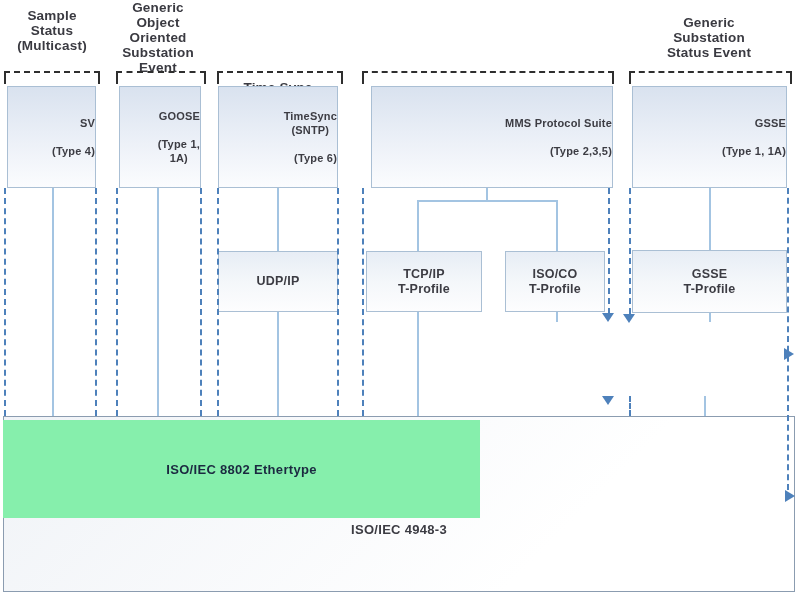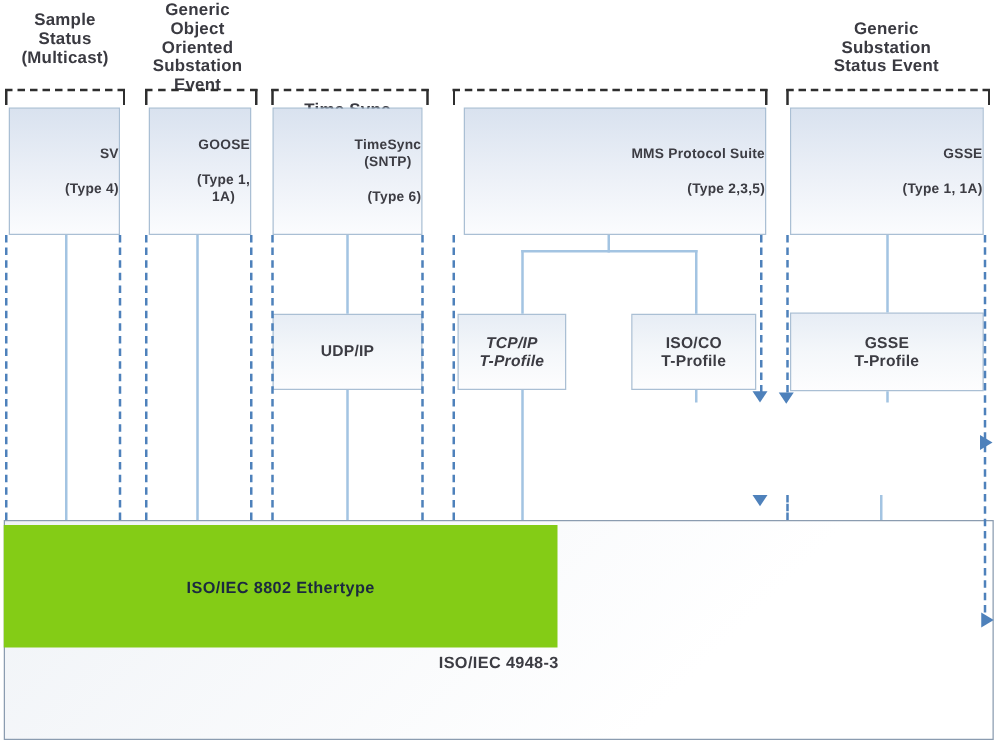--- a/index.html
+++ b/index.html
@@ -21,21 +21,21 @@
   .vd{position:absolute;width:0;border-left:2px dashed #4e81bb;z-index:5;}
   .vs{position:absolute;width:2px;background:#a3c4e2;z-index:4;}
   .hs{position:absolute;height:2px;background:#a3c4e2;z-index:4;}
   .ad{position:absolute;width:0;height:0;border-left:6px solid transparent;
       border-right:6px solid transparent;border-top:9px solid #4e81bb;z-index:6;}
   .ar{position:absolute;width:0;height:0;border-top:6px solid transparent;
       border-bottom:6px solid transparent;border-left:10px solid #4e81bb;z-index:6;}
   .mac{position:absolute;left:3px;top:416px;width:792px;height:176px;
       background:linear-gradient(135deg,#f0f3f7 0%,#ffffff 70%);border:1px solid #8b9cb0;
       box-sizing:border-box;z-index:1;}
-  .eth{position:absolute;left:3px;top:420px;width:443px;height:98px;background:#84cc16;
+  .eth{position:absolute;left:3px;top:420px;width:477px;height:98px;background:#86efac;
       display:flex;align-items:center;justify-content:center;font-size:13px;font-weight:700;
       letter-spacing:.3px;color:#1b2940;z-index:2;}
   .mactext{position:absolute;left:3px;top:522px;width:792px;text-align:center;font-size:13px;
       font-weight:700;letter-spacing:.3px;color:#3c3c43;z-index:3;}
 </style>
 </head>
 <body>
 
 <div id="canvas">
 
@@ -75,21 +75,21 @@
   <div class="bx" style="left:371px;top:86px;width:242px;height:102px;">
     <span class="t1">MMS Protocol Suite</span>
     <span class="t2">(Type 2,3,5)</span>
   </div>
   <div class="bx" style="left:632px;top:86px;width:155px;height:102px;">
     <span class="t1">GSSE</span>
     <span class="t2">(Type 1, 1A)</span>
   </div>
 
   <div class="mbx" style="left:218px;top:251px;width:120px;height:61px;">UDP/IP</div>
-  <div class="mbx" style="left:366px;top:251px;width:87px;height:61px;font-style:italic;">TCP/IP
+  <div class="mbx" style="left:366px;top:251px;width:116px;height:61px;">TCP/IP
 T-Profile</div>
   <div class="mbx" style="left:505px;top:251px;width:100px;height:61px;">ISO/CO
 T-Profile</div>
   <div class="mbx" style="left:632px;top:250px;width:155px;height:63px;">GSSE
 T-Profile</div>
 
 
   <div class="mac"></div>
   <div class="eth">ISO/IEC 8802 Ethertype</div>
   <div class="mactext">ISO/IEC 4948-3</div>

